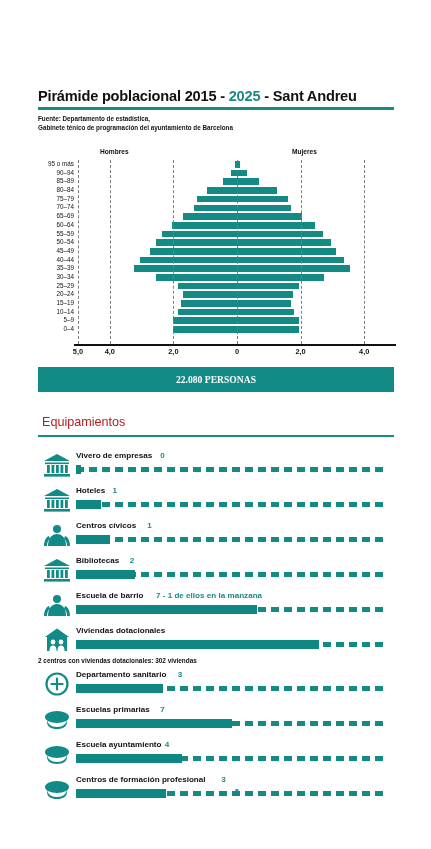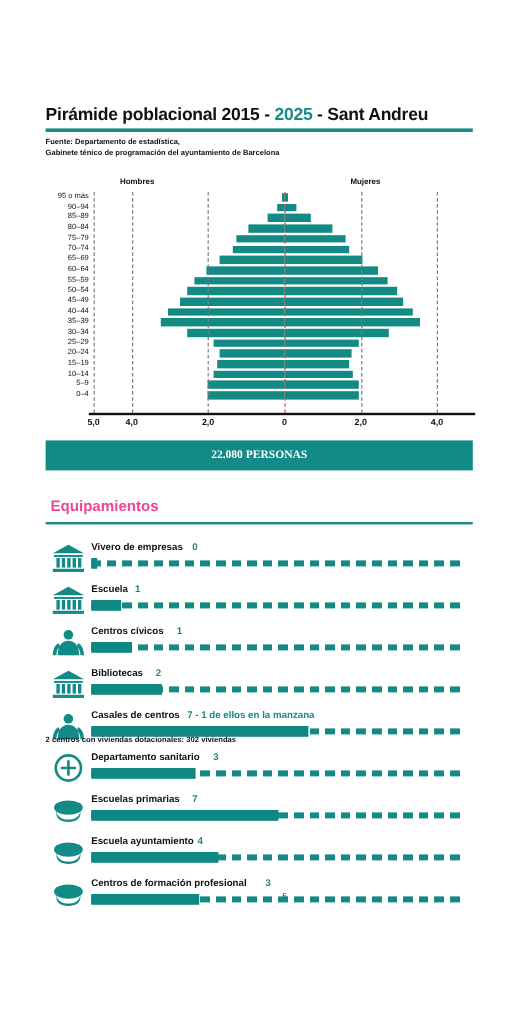--- a/index.html
+++ b/index.html
@@ -182,22 +182,22 @@
     color: #ffffff;
     font-family: Liberation Serif, serif;
   }
 
   
   .eq-title {
     position: absolute;
     left: 42px;
     top: 375px;
     font-size: 12.6px;
-    font-weight: bold;
-    color: #ec4899;
+    font-weight: normal;
+    color: #b91c1c;
   }
   .eq-rule {
     position: absolute;
     left: 38px;
     top: 395px;
     width: 356px;
     height: 2.4px;
     background: #1a8a85;
   }
 
@@ -494,21 +494,21 @@
             <polygon points="15,2 28,9 2,9"></polygon>
             <rect x="3" y="10.5" width="24" height="1.6"></rect>
             <rect x="5" y="13" width="2.8" height="8"></rect>
             <rect x="9.5" y="13" width="2.8" height="8"></rect>
             <rect x="14" y="13" width="2.8" height="8"></rect>
             <rect x="18.5" y="13" width="2.8" height="8"></rect>
             <rect x="23" y="13" width="2.8" height="8"></rect>
             <rect x="2" y="22" width="26" height="2.6"></rect>
           </svg>
         </div>
-        <div class="eq-label">Escuela</div>
+        <div class="eq-label">Hoteles</div>
         <div class="eq-count" style="left: 74.45px;">1</div>
         <div class="eq-track">
           <div class="dash-track"></div>
           <div class="fill" style="width: 8%;"></div>
         </div>
       </div>
       <div class="eq-row">
         <div class="eq-icon">
           <svg viewBox="0 0 30 26" fill="currentColor">
             <circle cx="15" cy="7" r="4"></circle>
@@ -554,25 +554,42 @@
             <circle cx="15" cy="7" r="4"></circle>
             <path d="M6 24 C6 16 10 12 15 12 C20 12 24 16 24 24 Z"></path>
             <path d="M2 24 C2 19 4 15 7 14 L8 17 C6 18 5 21 5 24 Z"></path>
             <path d="M28 24 C28 19 26 15 23 14 L22 17 C24 18 25 21 25 24 Z"></path>
             <rect x="9" y="18" width="1.3" height="6"></rect>
             <rect x="12" y="17.5" width="1.3" height="6.5"></rect>
             <rect x="15" y="17.5" width="1.3" height="6.5"></rect>
             <rect x="18" y="18" width="1.3" height="6"></rect>
           </svg>
         </div>
-        <div class="eq-label">Casales de centros</div>
+        <div class="eq-label">Escuela de barrio</div>
         <div class="eq-count" style="left: 117.95px;">7 - 1 de ellos en la manzana</div>
         <div class="eq-track">
           <div class="dash-track"></div>
           <div class="fill" style="width: 58%;"></div>
+        </div>
+      </div>
+      <div class="eq-row tall">
+        <div class="eq-icon">
+          <svg viewBox="0 0 30 26" fill="currentColor">
+            <polygon points="15,1.5 27,10 3,10"></polygon>
+            <path d="M5 10 H25 V24 H5 Z"></path>
+            <circle cx="11" cy="15" r="2.4" fill="#ffffff"></circle>
+            <circle cx="19" cy="15" r="2.4" fill="#ffffff"></circle>
+            <path d="M7.5 24 C7.5 20 9 18.5 11 18.5 C13 18.5 14.5 20 14.5 24 Z" fill="#ffffff"></path>
+            <path d="M15.5 24 C15.5 20 17 18.5 19 18.5 C21 18.5 22.5 20 22.5 24 Z" fill="#ffffff"></path>
+          </svg>
+        </div>
+        <div class="eq-label">Viviendas dotacionales</div>
+        <div class="eq-track">
+          <div class="dash-track"></div>
+          <div class="fill" style="width: 78%;"></div>
         </div>
       </div>
       <div class="footnote" style="position: relative; left: 0px; margin-top: -10px; margin-bottom: 3px;">2 centros con viviendas dotacionales: 302 viviendas</div>
       <div class="eq-row">
         <div class="eq-icon">
           <svg viewBox="0 0 30 26" fill="none" stroke="currentColor" stroke-width="2.2">
             <circle cx="15" cy="13" r="10.5"></circle>
             <path d="M15 7.5 V18.5 M9.5 13 H20.5" stroke-linecap="round"></path>
           </svg>
         </div>

